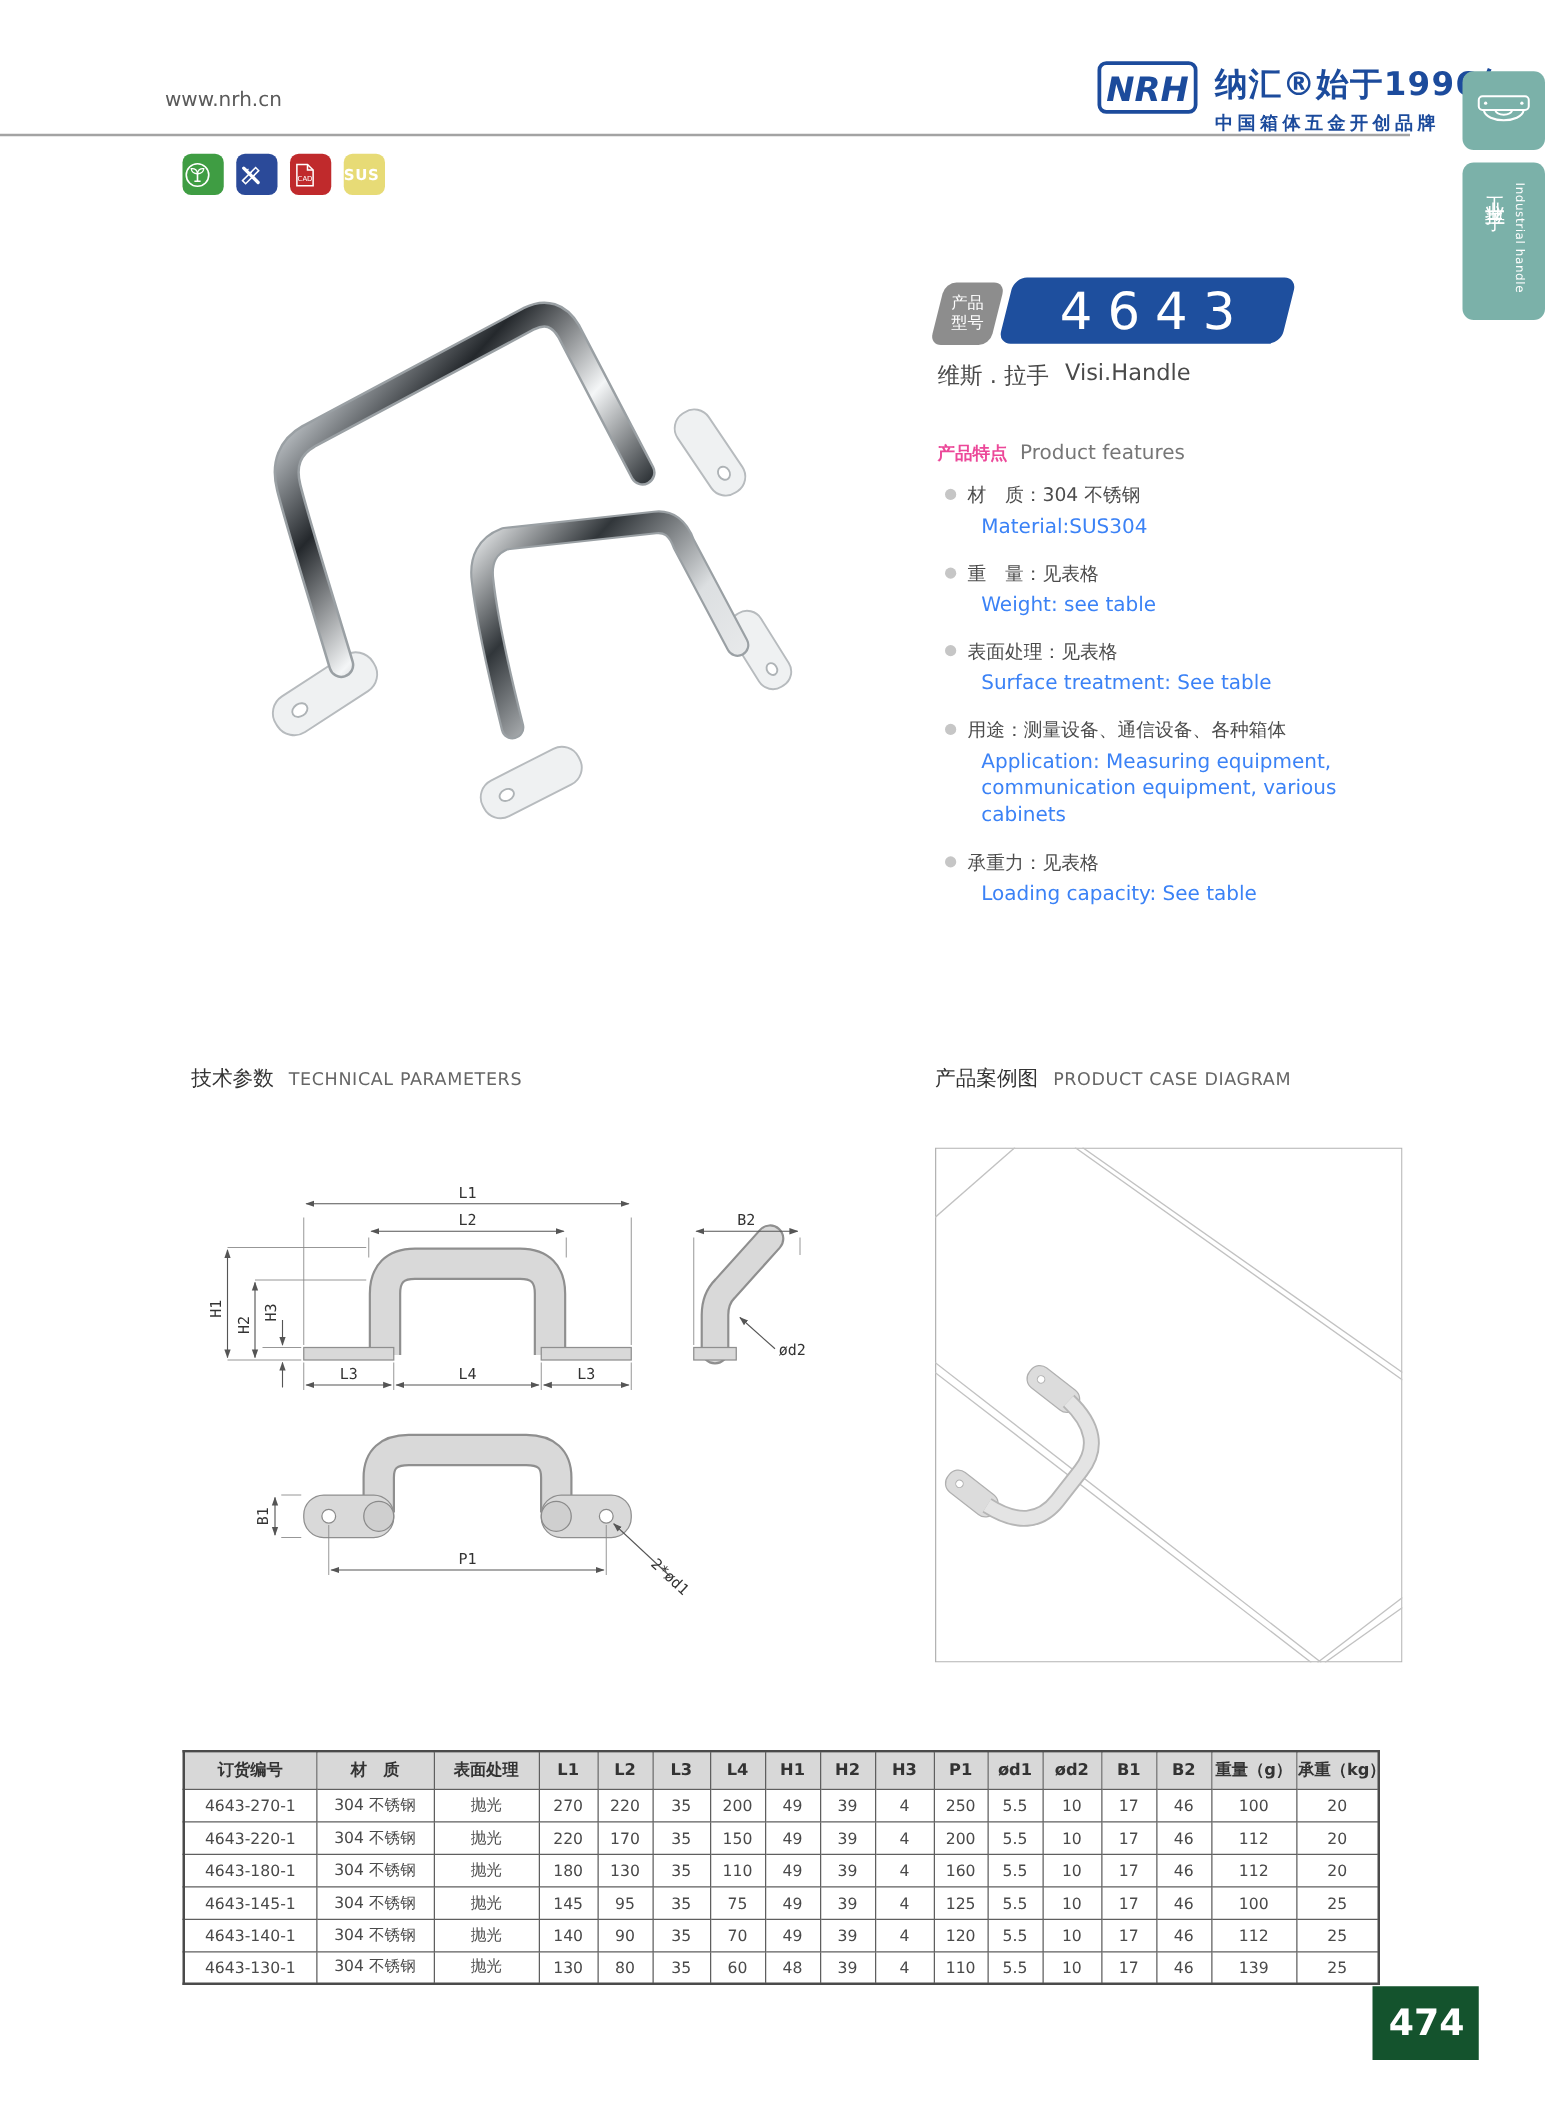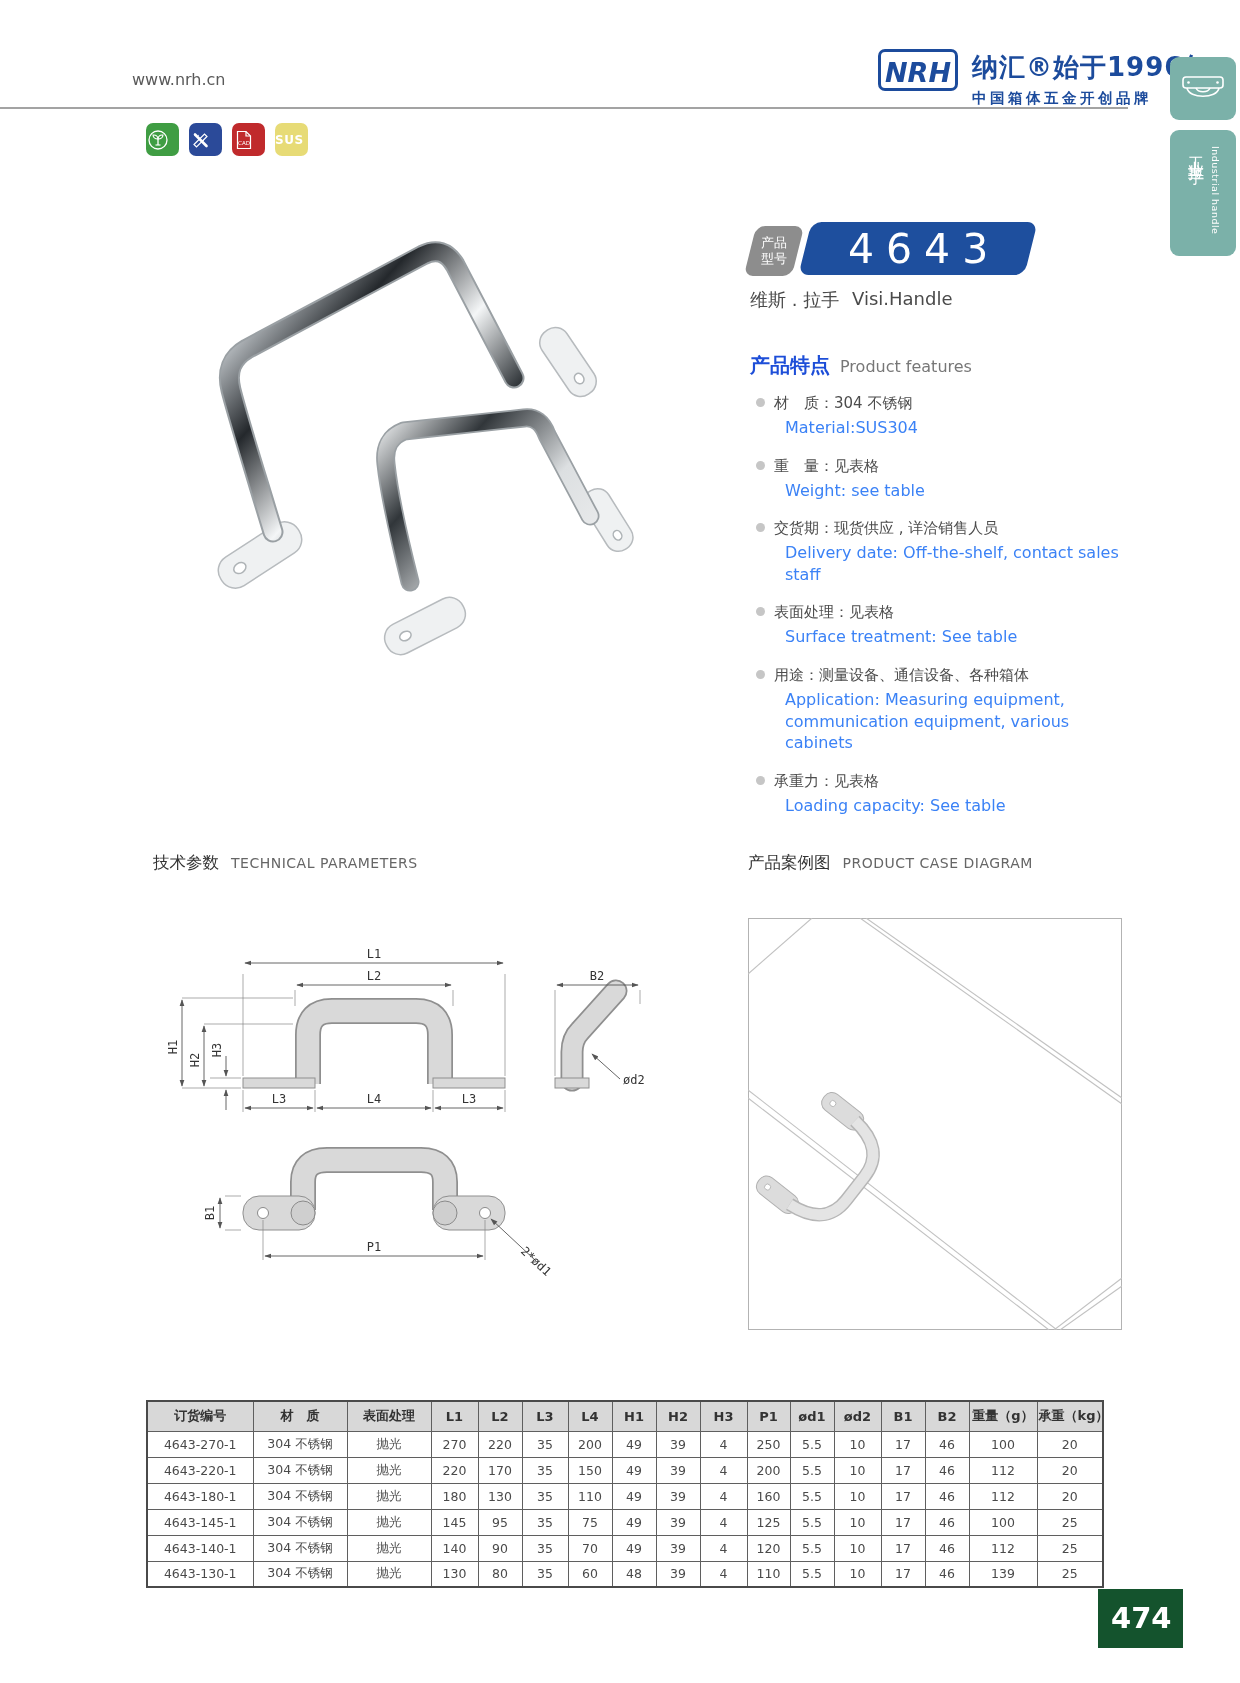--- a/index.html
+++ b/index.html
@@ -36,21 +36,21 @@
   .model-gray .txt { transform:skewX(14deg); color:#fff; font-size:13px; line-height:1.25; text-align:center; }
   .model-blue { position:absolute; left:805px; top:222px; width:226px; height:53px; background:#1e4f9e;
                 border-radius:10px; transform:skewX(-14deg); display:flex; align-items:center; justify-content:center; }
   .model-blue .txt { transform:skewX(14deg); color:#fff; font-size:41px; letter-spacing:12px; padding-left:12px; }
   .prod-name-zh { position:absolute; left:750px; top:288px; font-size:18px; color:#4a4a4a; }
   .prod-name-en { position:absolute; left:852px; top:288px; font-size:18px; color:#4a4a4a; }
 
   
   .features { position:absolute; left:750px; top:352px; width:372px; }
   .feat-head { display:flex; align-items:baseline; margin-bottom:14px; }
-  .feat-head .zh { font-size:20px; font-weight:bold; color:#1d4ed8; }
+  .feat-head .zh { font-size:14px; font-weight:bold; color:#ec4899; }
   .feat-head .en { font-size:16px; color:#777; margin-left:10px; }
   .feat { position:relative; padding-left:24px; margin-bottom:17px; }
   .feat .dot { position:absolute; left:6px; top:5px; width:9px; height:9px; border-radius:50%; background:#c6c6c6; }
   .feat .zh { font-size:15px; color:#4c4c4c; line-height:1.4; }
   .feat .en { font-size:16px; color:#3b82f6; line-height:1.35; margin-top:3px;margin-left:11px; }
 
   
   .sec-head { position:absolute; display:flex; align-items:baseline; }
   .sec-head .zh { font-size:16.5px; font-weight:normal; color:#333; }
   .sec-head .en { font-size:14px; color:#666; margin-left:12px; letter-spacing:.5px; }
@@ -190,25 +190,20 @@
     </div>
     <div class="feat">
       <span class="dot"></span>
       <div class="zh">材　质：304 不锈钢</div>
       <div class="en">Material:SUS304</div>
     </div>
     <div class="feat">
       <span class="dot"></span>
       <div class="zh">重　量：见表格</div>
       <div class="en">Weight: see table</div>
-    </div>
-    <div class="feat">
-      <span class="dot"></span>
-      <div class="zh">交货期：现货供应 , 详洽销售人员</div>
-      <div class="en">Delivery date: Off-the-shelf, contact sales staff</div>
     </div>
     <div class="feat">
       <span class="dot"></span>
       <div class="zh">表面处理：见表格</div>
       <div class="en">Surface treatment: See table</div>
     </div>
     <div class="feat">
       <span class="dot"></span>
       <div class="zh">用途：测量设备、通信设备、各种箱体</div>
       <div class="en">Application: Measuring equipment, communication equipment, various cabinets</div>

